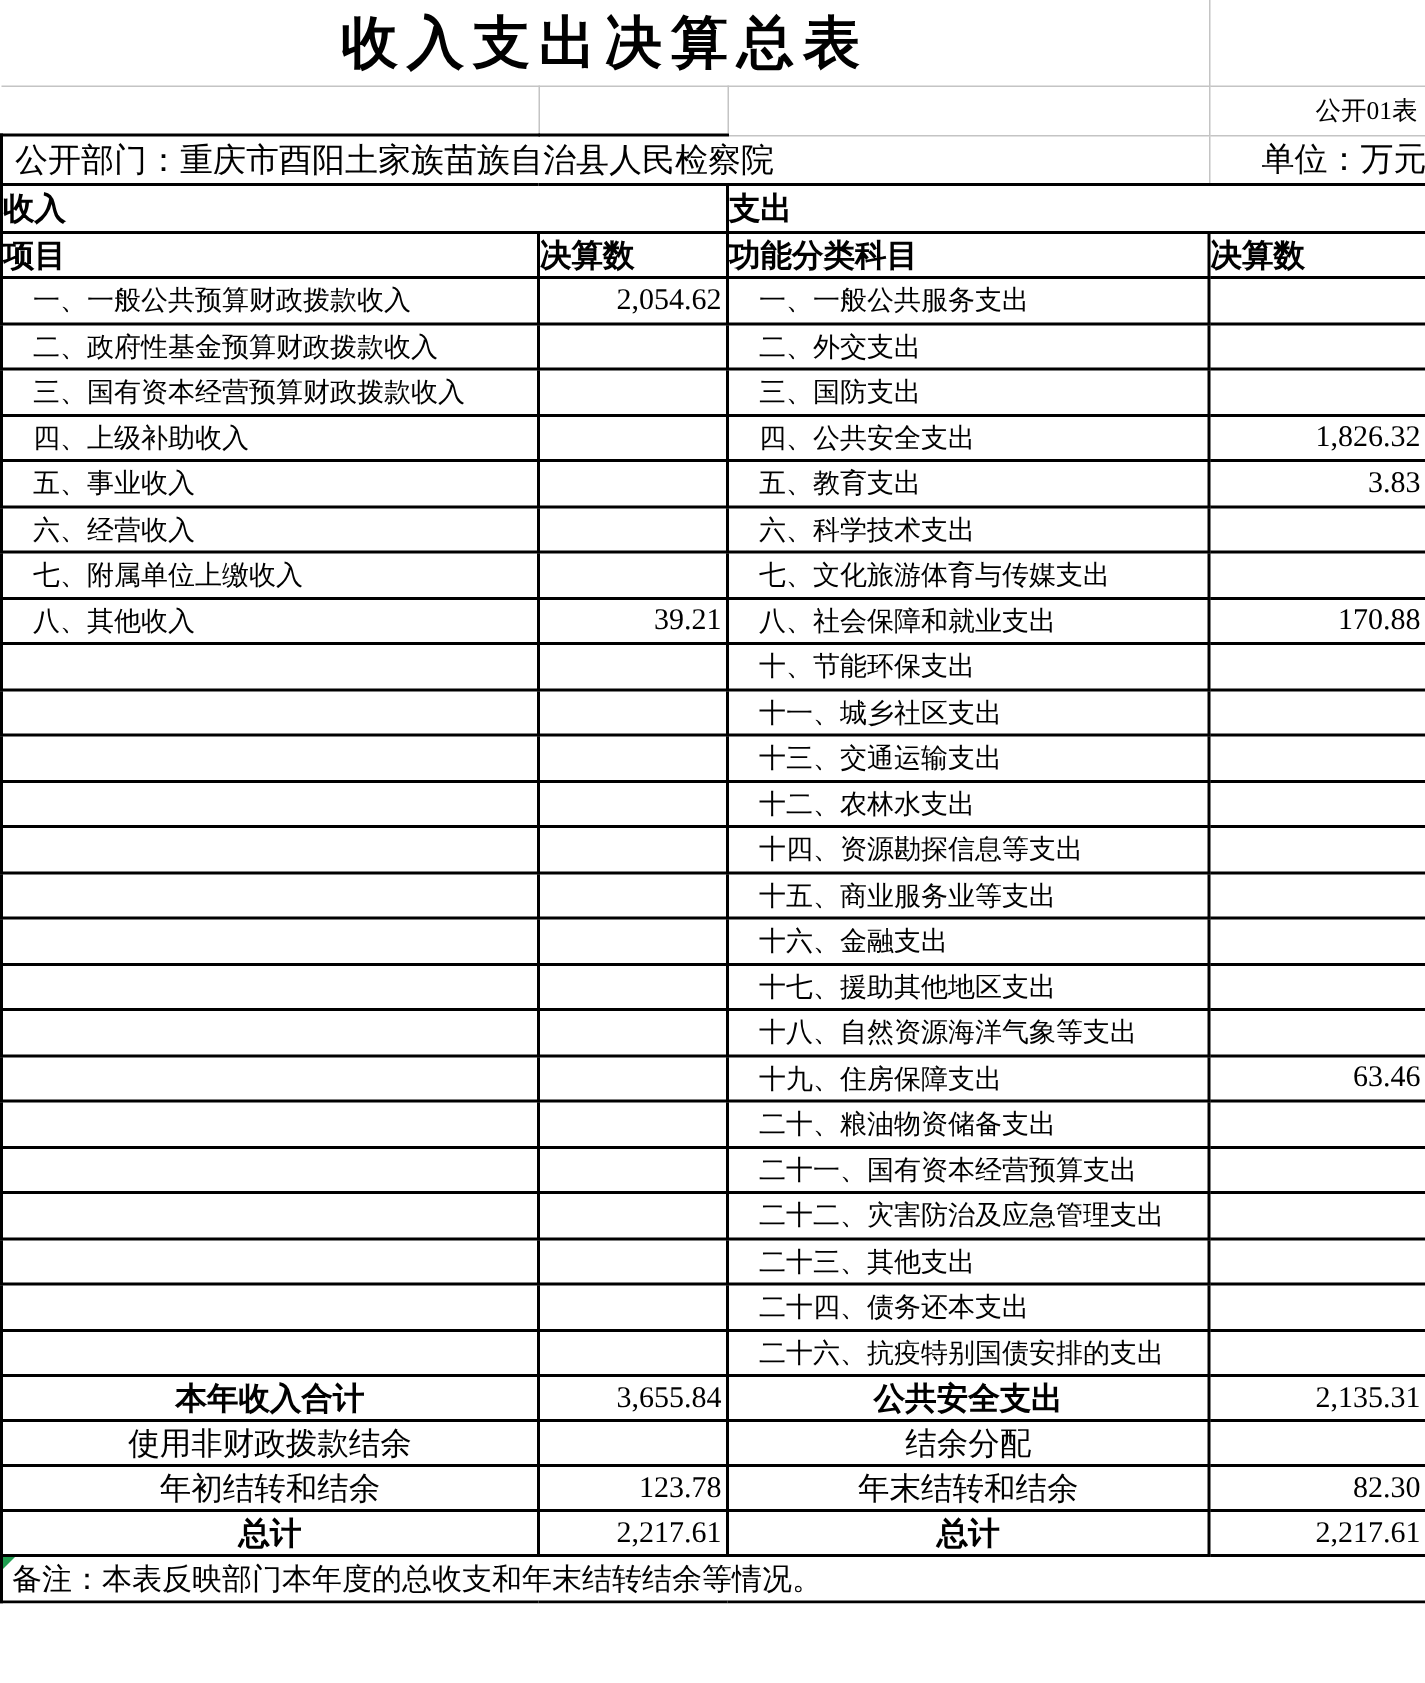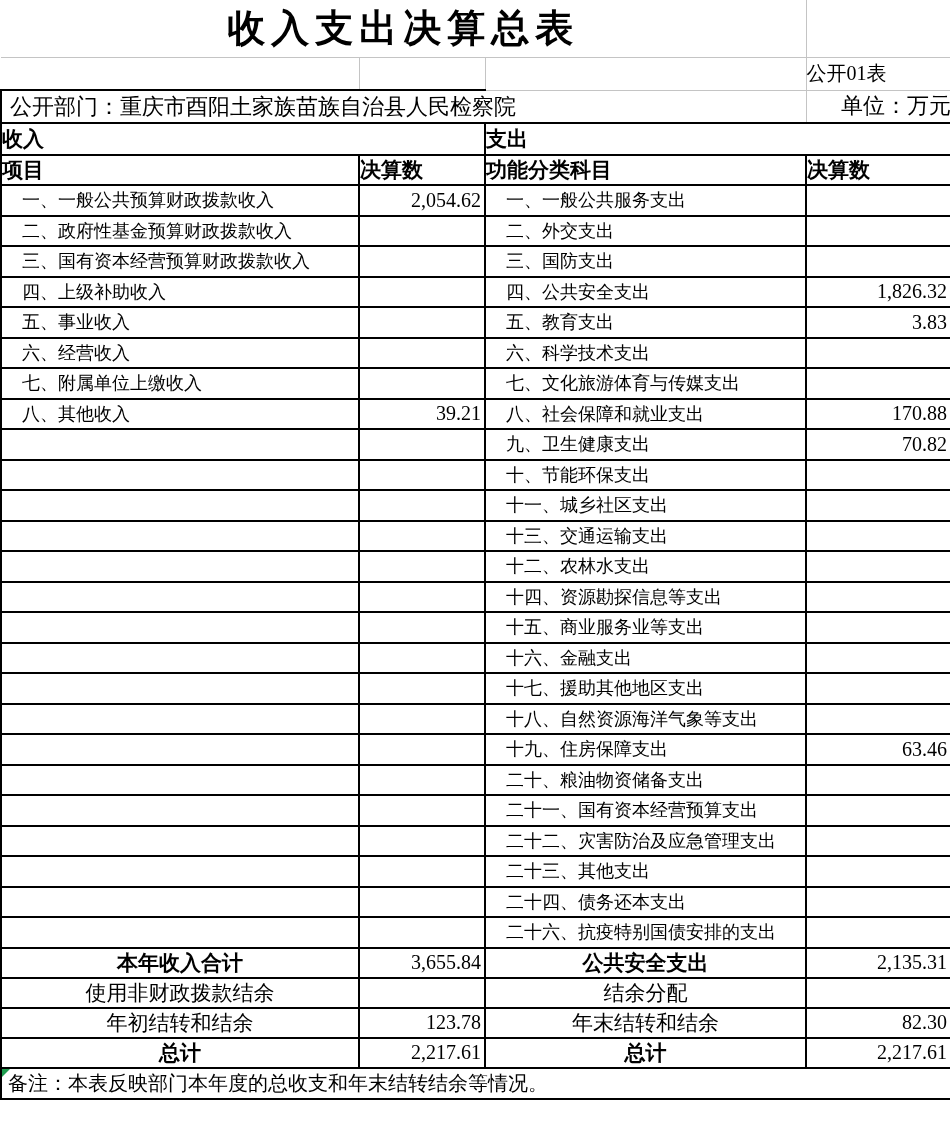--- a/index.html
+++ b/index.html
@@ -8,21 +8,21 @@
   td{padding:0;vertical-align:middle;overflow:visible;}
 
   
   .r-title{height:57px;}
   .r-title td{border-bottom:1px solid #c4c4c4;}
   .t-main{border-right:1px solid #c4c4c4;text-align:center;}
   .title-text{font-size:38px;font-weight:bold;letter-spacing:6px;white-space:nowrap;}
   .r-sub1{height:33px;}
   .r-sub1 td{border-bottom:1px solid #c4c4c4;}
   .s1a,.s1b,.s1c{border-right:1px solid #c4c4c4;}
-  .s1d{padding-right:6px;font-size:20px;white-space:nowrap;}
+  .s1d{text-align:right;padding-right:6px;font-size:17px;white-space:nowrap;}
   .r-sub2{height:33px;}
   .s2a{border-top:2px solid #000;border-left:2px solid #000;font-size:22px;
        padding-left:8px;white-space:nowrap;text-align:left;}
   .s2b{border-top:1px solid #c4c4c4;border-right:1px solid #c4c4c4;}
   .s2c{border-top:1px solid #c4c4c4;text-align:right;
        font-size:22px;white-space:nowrap;}
 
   
   .bordered td{border:2px solid #000;}
   .r-h1{height:32px;}
@@ -128,26 +128,20 @@
       </tr>
       <tr class="r-data">
         <td class="cell-label">八、其他收入</td>
         <td class="cell-num">39.21</td>
         <td class="cell-label">八、社会保障和就业支出</td>
         <td class="cell-num">170.88</td>
       </tr>
       <tr class="r-data">
         <td class="cell-label"></td>
         <td class="cell-num"></td>
-        <td class="cell-label">九、卫生健康支出</td>
-        <td class="cell-num">70.82</td>
-      </tr>
-      <tr class="r-data">
-        <td class="cell-label"></td>
-        <td class="cell-num"></td>
         <td class="cell-label">十、节能环保支出</td>
         <td class="cell-num"></td>
       </tr>
       <tr class="r-data">
         <td class="cell-label"></td>
         <td class="cell-num"></td>
         <td class="cell-label">十一、城乡社区支出</td>
         <td class="cell-num"></td>
       </tr>
       <tr class="r-data">

